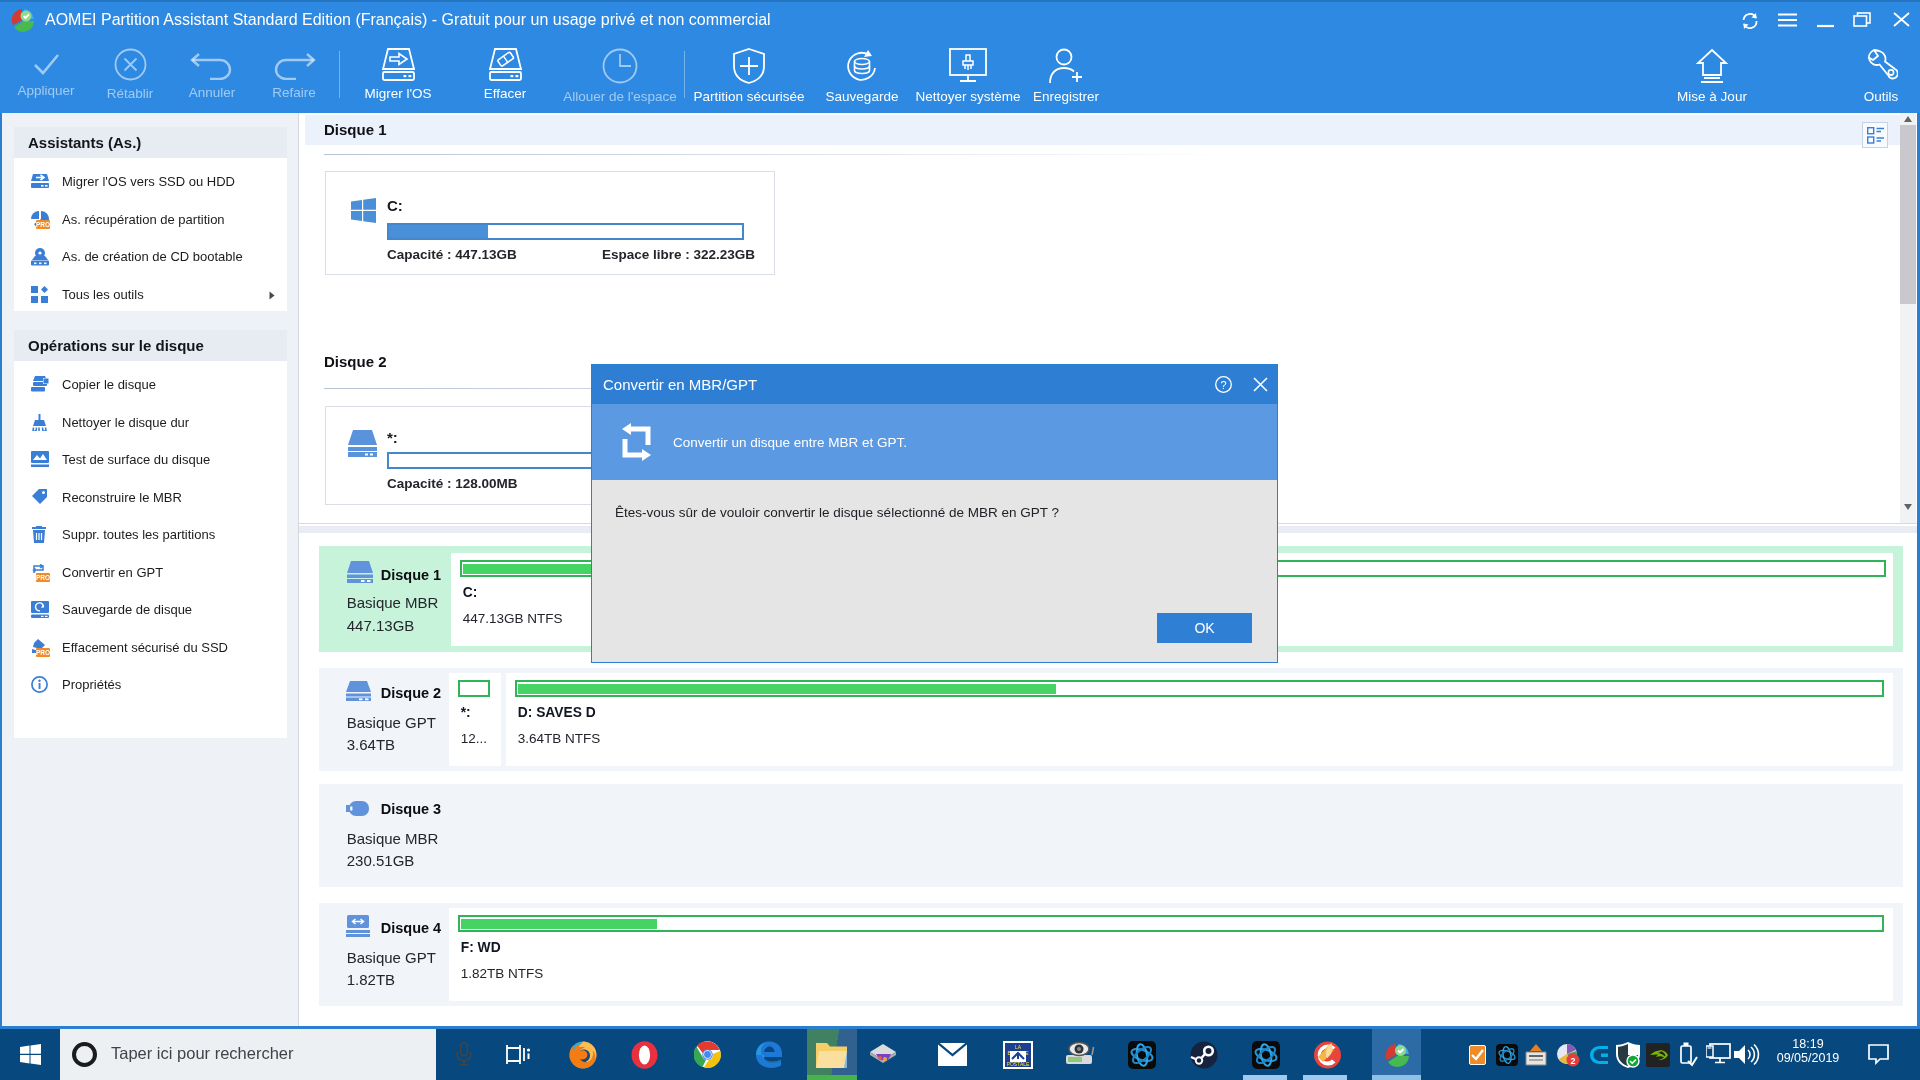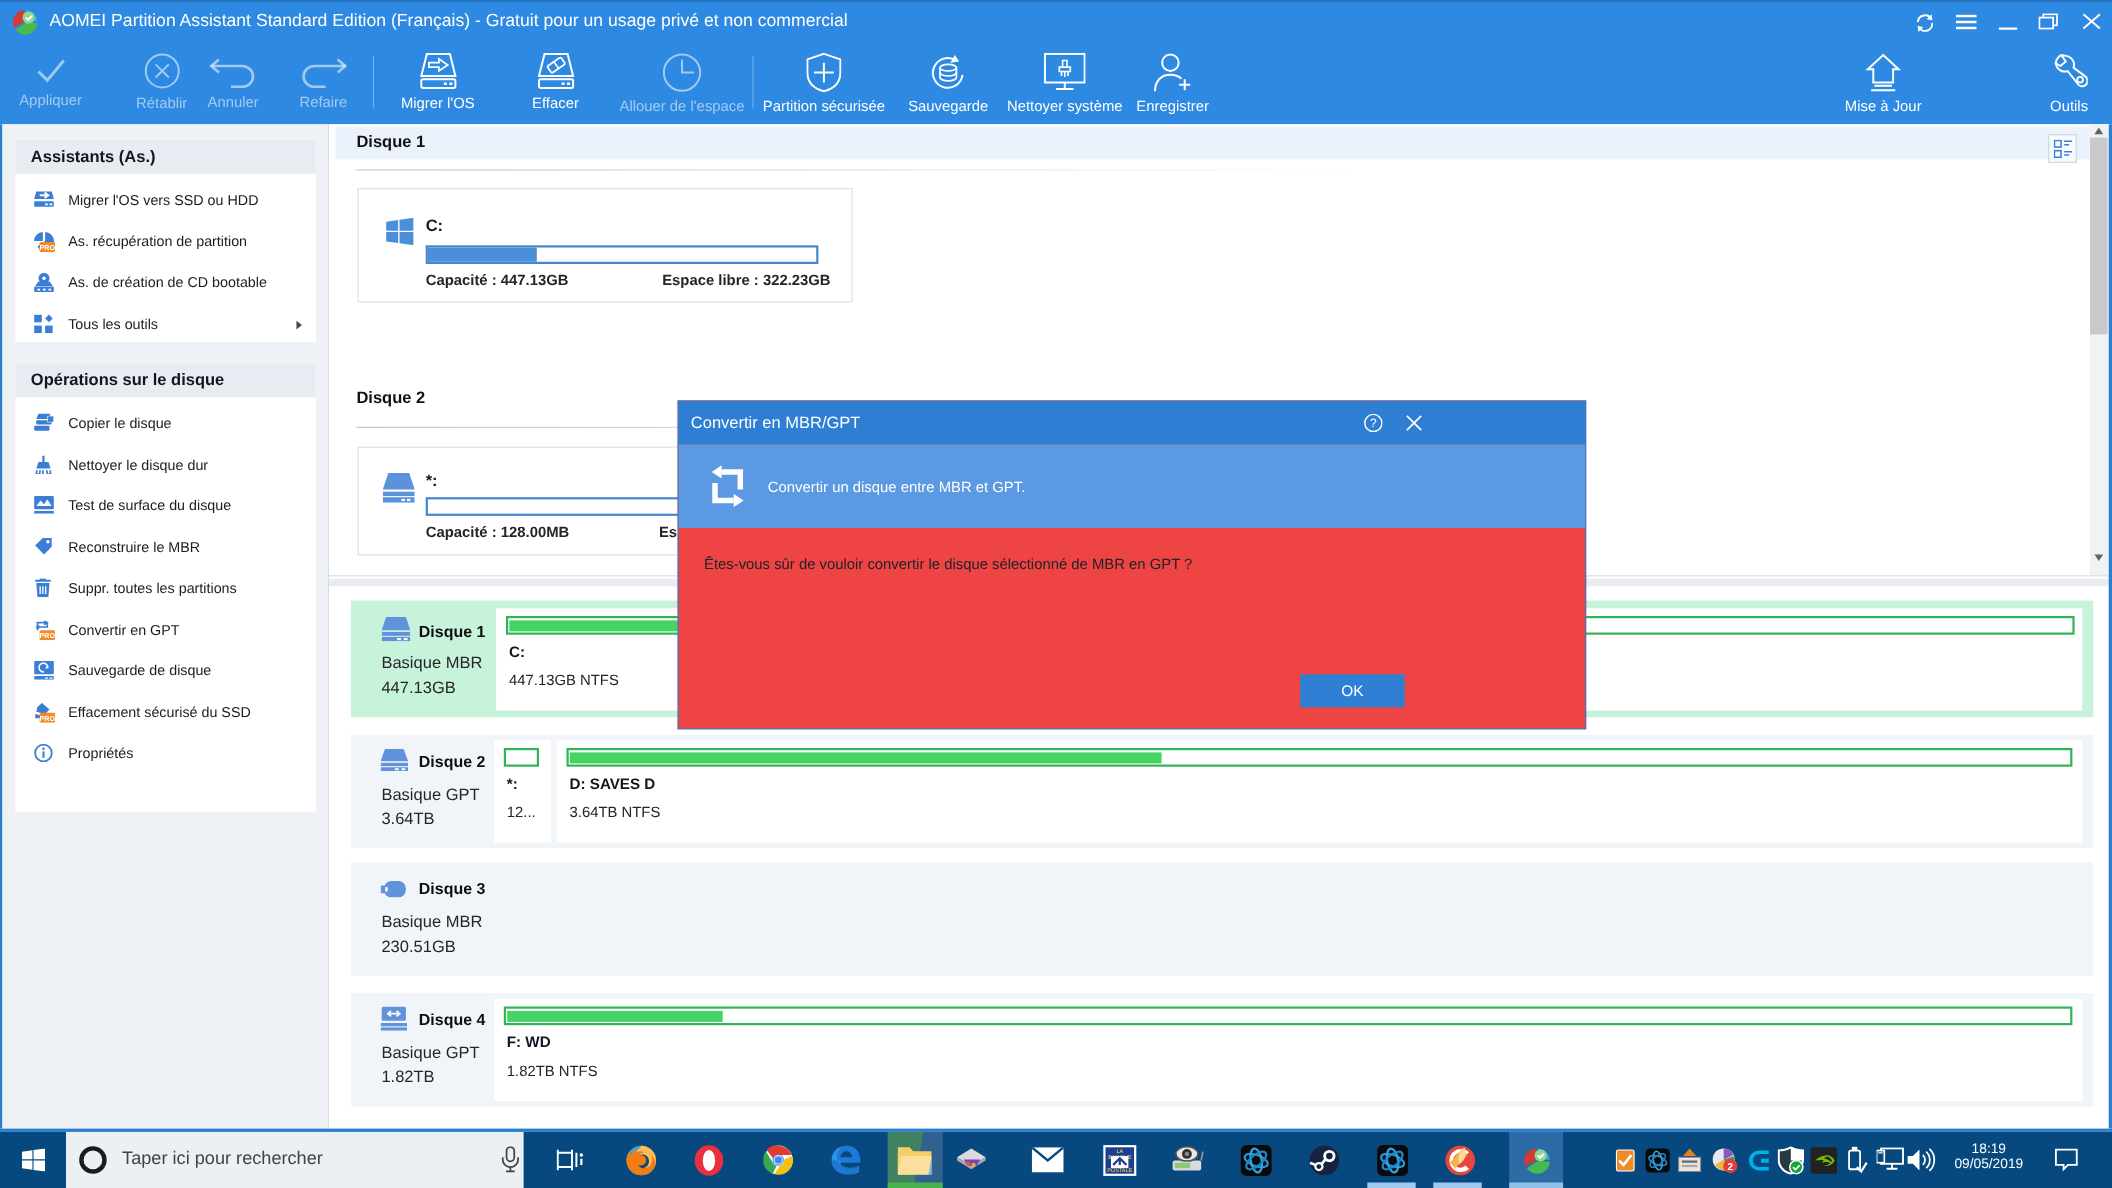--- a/index.html
+++ b/index.html
@@ -45,31 +45,31 @@
   .row .dname { position:absolute; left:62px; top:17px; font-weight:bold; font-size:14.5px; color:#0d0d12; }
   .row .dsub1 { position:absolute; left:28px; top:46px; font-size:15px; color:#24262c; }
   .row .dsub2 { position:absolute; left:28px; top:68px; font-size:15px; color:#24262c; }
   .blk { position:absolute; top:4.5px; height:93px; background:#fff; }
   .gbar { position:absolute; left:9px; top:7.5px; height:17px; border:2px solid #2fb457; background:#fff; padding:1.5px; }
   .gfill { height:100%; background:#45d463; }
   .blk .l1 { position:absolute; left:12px; top:32px; font-weight:bold; font-size:13.8px; color:#101722; }
   .blk .l2 { position:absolute; left:12px; top:58px; font-size:13.5px; color:#23252b; }
 
   
-  #dlg { left:616px; top:364px; width:826px; height:299px; background:#ef4444; border:1px solid #2a7fd0; }
+  #dlg { left:591px; top:364px; width:687px; height:299px; background:#e5e5e5; border:1px solid #2a7fd0; }
   #dlg .dtb { position:absolute; left:0; top:0; right:0; height:39px; background:#2e7fd3; }
   #dlg .dtb span { position:absolute; left:11px; top:11px; color:#fff; font-size:15px; }
   #dlg .dbanner { position:absolute; left:0; top:39px; right:0; height:76px; background:#5b99e2;text-align:right; }
   #dlg .dq { position:absolute; left:23px; top:140px; font-size:13.5px; color:#202228; }
   #dlg .okb { position:absolute; left:565px; top:248px; width:95px; height:30px; background:#2f80d5;
      color:#fff; font-size:14px; text-align:center; line-height:30px; }
 
   
   #taskbar { left:0; top:1029px; width:1920px; height:51px; background:#07497e; }
-  #search { left:60px; top:0; width:416px; height:51px; background:#edf0f3; }
+  #search { left:60px; top:0; width:376px; height:51px; background:#edf0f3; }
   #search .ring { position:absolute; left:12px; top:13px; width:25px; height:25px; border-radius:50%;
      border:4px solid #1b1b1b; }
   #search .stxt { position:absolute; left:51px; top:15px; font-size:16.5px; color:#424249; }
   .tclock { color:#fff; font-size:12.5px; text-align:center; }
   .bnet { width:28px; height:28px; background:#0a0a0a; border-radius:5px; }
   .bnet svg { position:absolute; left:1px; top:1px; }
   .bnet.sm { width:22px; height:22px; border-radius:4px; }
 </style>
 </head>
 <body>
@@ -104,21 +104,21 @@
     </svg>
     <svg class="abs" style="left:1893px;top:12px" width="17" height="15" viewBox="0 0 17 15">
       <path d="M1 1 L16 14 M16 1 L1 14" stroke="#fff" stroke-width="1.8"></path>
     </svg>
 
     <div class="abs tbtn" style="left:8px;top:50px;width:76px">
       <svg class="ic" width="30" height="28" viewBox="0 0 30 28">
           <path d="M4 15 L12 23 L27 5" stroke="currentColor" stroke-width="2.6" fill="none"></path>
         </svg>
       Appliquer</div>
-    <div class="abs tbtn" style="left:110px;top:48px;width:74px">
+    <div class="abs tbtn" style="left:93px;top:48px;width:74px">
       <svg class="ic" width="33" height="33" viewBox="0 0 33 33">
           <circle cx="16.5" cy="16.5" r="15" stroke="currentColor" stroke-width="1.8" fill="none"></circle>
           <path d="M10.5 10.5 L22.5 22.5 M22.5 10.5 L10.5 22.5" stroke="currentColor" stroke-width="1.8"></path>
         </svg>
       Rétablir</div>
     <div class="abs tbtn" style="left:178px;top:52px;width:68px">
       <svg class="ic" width="44" height="28" viewBox="0 0 44 28">
           <path d="M9 2 L2 8 L9 14" stroke="currentColor" stroke-width="2.4" fill="none"></path>
           <path d="M2.5 8 H30 A10 9.5 0 0 1 30 27 H20" stroke="currentColor" stroke-width="2.4" fill="none"></path>
         </svg>

